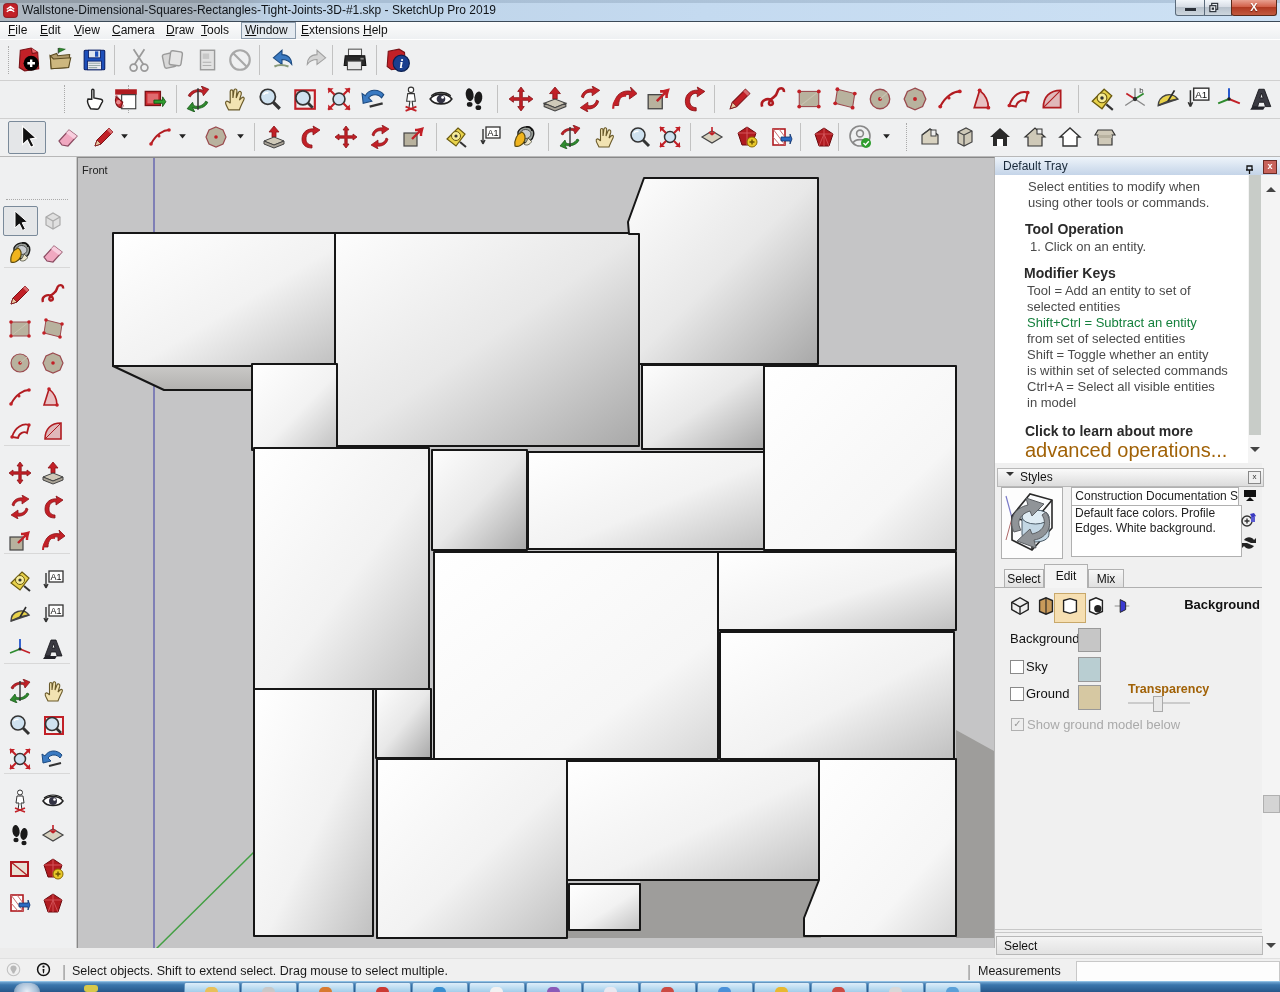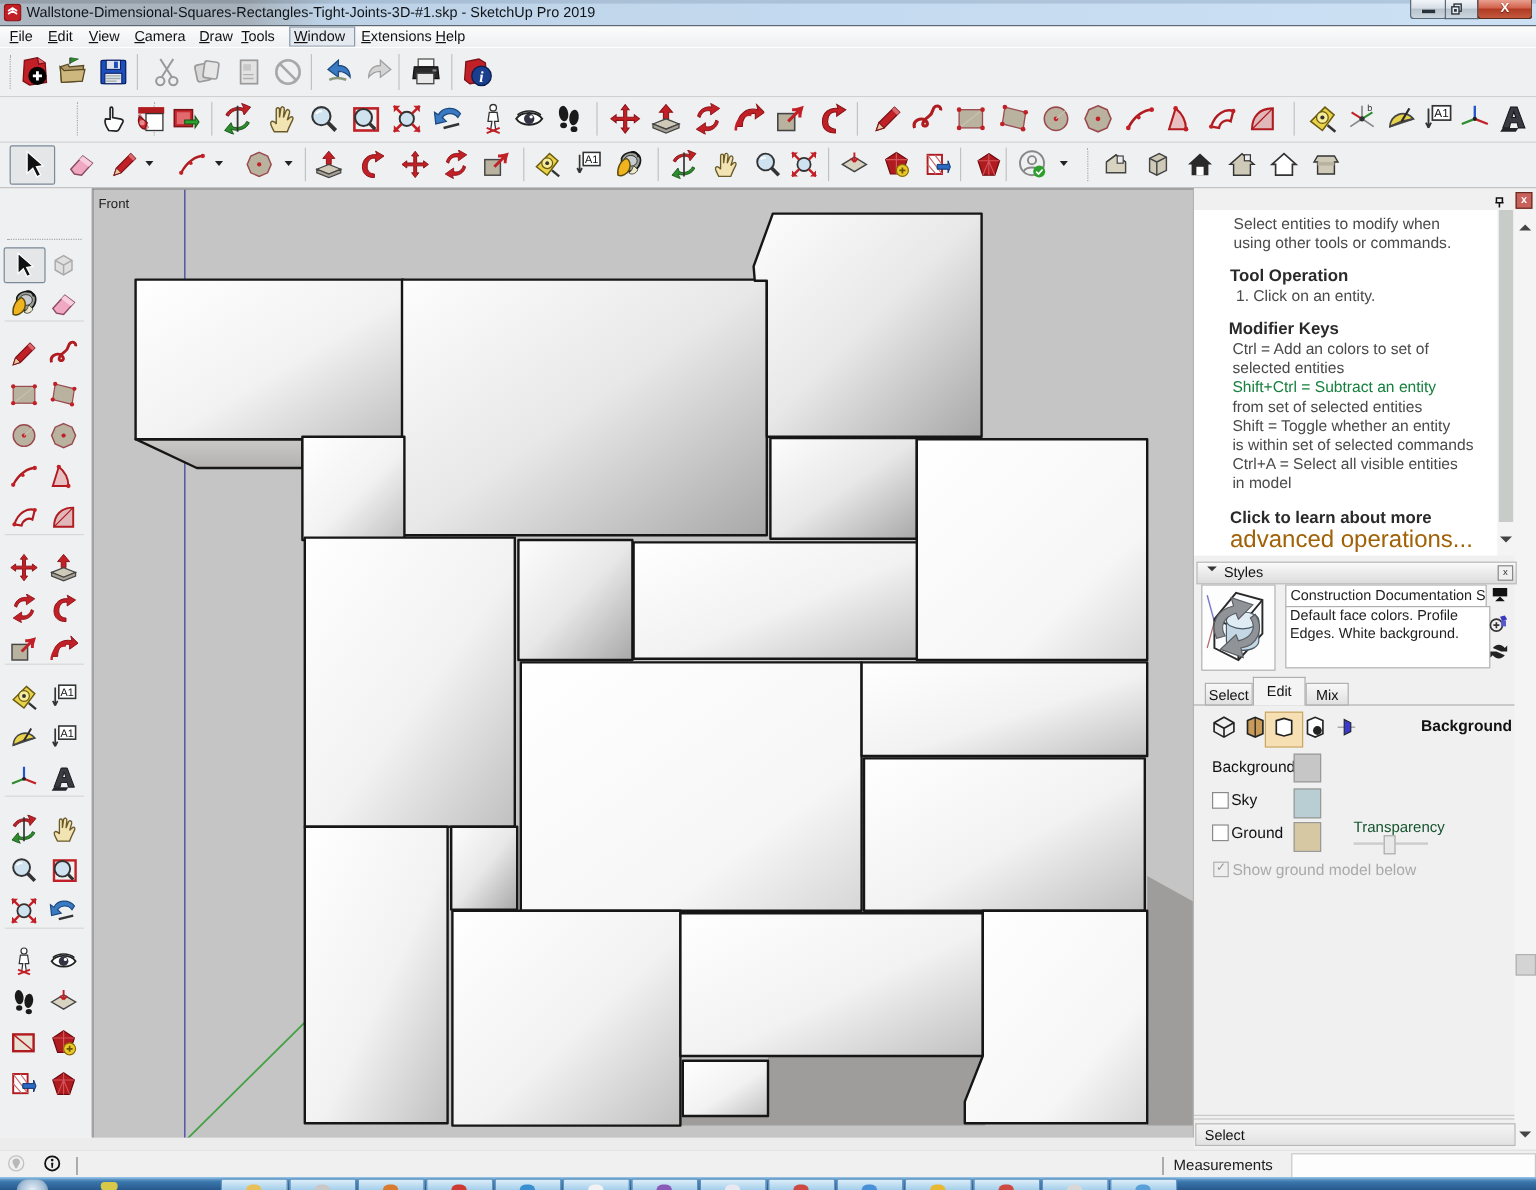--- a/index.html
+++ b/index.html
@@ -673,41 +673,44 @@
         <polygon points="375,688 430,688 430,757 375,757" fill="url(#st2)" stroke="#161616" stroke-width="2" stroke-linejoin="round"></polygon>
         <polygon points="376,758 566,758 566,937 376,937" fill="url(#st1)" stroke="#161616" stroke-width="2" stroke-linejoin="round"></polygon>
         <polygon points="566,760 818,760 818,879 566,879" fill="url(#st1)" stroke="#161616" stroke-width="2" stroke-linejoin="round"></polygon>
         <polygon points="568,883 639,883 639,929 568,929" fill="url(#st1)" stroke="#161616" stroke-width="2" stroke-linejoin="round"></polygon>
         <polygon points="818,758 955,758 955,935 803,935 803,917 818,879" fill="url(#st3)" stroke="#161616" stroke-width="2" stroke-linejoin="round"></polygon>
       </svg>
 <div class="abs" style="left:4px;top:6px;font-size:11px;color:#222">Front</div>
 </div>
 <div class="abs" style="left:0;top:948px;width:995px;height:10px;background:#ececec"></div>
 <div class="abs" style="left:995px;top:157px;width:285px;height:801px;background:#f0f0f0">
+      <div class="abs" style="left:0;top:0;width:285px;height:18px;background:linear-gradient(#eef4fa,#c4d4e8);border-bottom:1px solid #98a8b8">
+        <div class="abs" style="left:8px;top:2px;font-size:12px;color:#1a2a3a">Default Tray</div>
+      </div>
       <svg style="position:absolute;left:252px;top:0px" width="0" height="0" viewBox="0 0 24 24"></svg>
       <div class="abs" style="left:251px;top:4px;width:8px;height:10px"><svg width="8" height="10" viewBox="0 0 8 10">
           <path d="M1 1 h5 v4 h-5 Z M0 5 h7 M3.5 5 v4" stroke="#111" stroke-width="1.3" fill="none"></path>
         </svg></div>
       <div class="abs" style="left:268px;top:3px;width:12px;height:12px;background:#c8625a;border:1px solid #6a2a24;font-size:9px;text-align:center;line-height:11px;color:#fff;font-weight:bold">x</div>
       <div class="abs" style="left:0;top:18px;width:253px;height:288px;background:#fff"></div>
       <div class="abs" style="left:253px;top:18px;width:14px;height:288px;background:#f4f4f4">
         <div class="abs" style="left:1px;top:0px;width:12px;height:260px;background:#c8ccc8"></div>
         <div class="abs" style="left:2px;top:272px;width:0;height:0;border:5px solid transparent;border-top-color:#444"></div>
       </div>
       <div class="abs" style="left:267px;top:18px;width:18px;height:783px;background:#f4f4f4">
         <div class="abs" style="left:4px;top:7px;width:0;height:0;border:5px solid transparent;border-bottom-color:#444"></div>
         <div class="abs" style="left:1px;top:620px;width:15px;height:16px;background:#d4d4d4;border:1px solid #b0b0b0"></div>
         <div class="abs" style="left:4px;top:768px;width:0;height:0;border:5px solid transparent;border-top-color:#444"></div>
       </div>
       <div class="abs" style="left:33px;top:22px;font-size:13px;color:#4a4a4a;font-weight:normal;white-space:nowrap">Select entities to modify when</div>
       <div class="abs" style="left:33px;top:38px;font-size:13px;color:#4a4a4a;font-weight:normal;white-space:nowrap">using other tools or commands.</div>
       <div class="abs" style="left:30px;top:64px;font-size:14px;color:#2a2a2a;font-weight:bold;white-space:nowrap">Tool Operation</div>
       <div class="abs" style="left:35px;top:82px;font-size:13px;color:#4a4a4a;font-weight:normal;white-space:nowrap">1. Click on an entity.</div>
       <div class="abs" style="left:29px;top:108px;font-size:14px;color:#2a2a2a;font-weight:bold;white-space:nowrap">Modifier Keys</div>
-      <div class="abs" style="left:32px;top:126px;font-size:13px;color:#4a4a4a;font-weight:normal;white-space:nowrap">Ctrl = Add an colors to set of</div>
+      <div class="abs" style="left:32px;top:126px;font-size:13px;color:#4a4a4a;font-weight:normal;white-space:nowrap">Tool = Add an entity to set of</div>
       <div class="abs" style="left:32px;top:142px;font-size:13px;color:#4a4a4a;font-weight:normal;white-space:nowrap">selected entities</div>
       <div class="abs" style="left:32px;top:158px;font-size:13px;color:#15803d;font-weight:normal;white-space:nowrap">Shift+Ctrl = Subtract an entity</div>
       <div class="abs" style="left:32px;top:174px;font-size:13px;color:#4a4a4a;font-weight:normal;white-space:nowrap">from set of selected entities</div>
       <div class="abs" style="left:32px;top:190px;font-size:13px;color:#4a4a4a;font-weight:normal;white-space:nowrap">Shift = Toggle whether an entity</div>
       <div class="abs" style="left:32px;top:206px;font-size:13px;color:#4a4a4a;font-weight:normal;white-space:nowrap">is within set of selected commands</div>
       <div class="abs" style="left:32px;top:222px;font-size:13px;color:#4a4a4a;font-weight:normal;white-space:nowrap">Ctrl+A = Select all visible entities</div>
       <div class="abs" style="left:32px;top:238px;font-size:13px;color:#4a4a4a;font-weight:normal;white-space:nowrap">in model</div>
       <div class="abs" style="left:30px;top:266px;font-size:14px;color:#2a2a2a;font-weight:bold;white-space:nowrap">Click to learn about more</div>
       <div class="abs" style="left:30px;top:282px;font-size:20px;color:#a16207;font-weight:normal;white-space:nowrap">advanced operations...</div>
       <div class="abs" style="left:2px;top:311px;width:265px;height:17px;background:linear-gradient(#fafafa,#dcdcdc);border:1px solid #b8b8b8">
@@ -767,41 +770,42 @@
         </svg></div>
       <div class="abs" style="left:170px;top:440px;width:95px;height:16px;font-size:13px;font-weight:bold;color:#111;text-align:right">Background</div>
       <div class="abs" style="left:15px;top:474px;font-size:13px;color:#111;font-weight:normal;white-space:nowrap">Background</div>
       <div class="abs" style="left:83px;top:471px;width:21px;height:22px;background:#c6c6c6;border:1px solid #999"></div>
       <div class="abs" style="left:15px;top:503px;width:12px;height:12px;background:#fff;border:1px solid #8a8a8a"></div>
       <div class="abs" style="left:31px;top:502px;font-size:13px;color:#111;font-weight:normal;white-space:nowrap">Sky</div>
       <div class="abs" style="left:83px;top:500px;width:21px;height:23px;background:#b9ced2;border:1px solid #999"></div>
       <div class="abs" style="left:15px;top:530px;width:12px;height:12px;background:#fff;border:1px solid #8a8a8a"></div>
       <div class="abs" style="left:31px;top:529px;font-size:13px;color:#111;font-weight:normal;white-space:nowrap">Ground</div>
       <div class="abs" style="left:83px;top:528px;width:21px;height:23px;background:#d6c8a2;border:1px solid #999"></div>
-      <div class="abs" style="left:133px;top:525px;font-size:12.5px;color:#14532d;font-weight:normal;white-space:nowrap">Transparency</div>
+      <div class="abs" style="left:133px;top:525px;font-size:12.5px;color:#a16207;font-weight:bold;white-space:nowrap">Transparency</div>
       <div class="abs" style="left:133px;top:545px;width:62px;height:2px;background:#ccc"></div>
       <div class="abs" style="left:158px;top:539px;width:8px;height:14px;background:#e8e8e8;border:1px solid #aaa"></div>
       <div class="abs" style="left:16px;top:561px;width:11px;height:11px;background:#eee;border:1px solid #b0b0b0;font-size:10px;line-height:10px;color:#999;text-align:center">✓</div>
       <div class="abs" style="left:32px;top:560px;font-size:13px;color:#aaa;font-weight:normal;white-space:nowrap">Show ground model below</div>
       <div class="abs" style="left:0;top:772px;width:267px;height:2px;border-top:1px solid #c8c8c8;border-bottom:1px solid #c8c8c8"></div>
       <div class="abs" style="left:1px;top:779px;width:265px;height:17px;background:linear-gradient(#f4f4f4,#e2e2e2);border:1px solid #b8b8b8">
         <div class="abs" style="left:7px;top:2px;font-size:12px;color:#111">Select</div>
       </div>
     </div>
 <div class="abs" style="left:0;top:958px;width:1280px;height:23px;background:#f0f0f0;border-top:1px solid #e0e0e0">
 <svg style="position:absolute;left:6px;top:3px" width="15" height="15" viewBox="0 0 24 24">
         <circle cx="12" cy="12" r="10" fill="none" stroke="#c2c2c2" stroke-width="1.8"></circle>
         <path d="M12 5.5 C15 5.5 17 7.5 17 10 C17 13 14 14.5 13.2 18.5 L10.8 18.5 C10 14.5 7 13 7 10 C7 7.5 9 5.5 12 5.5 Z" fill="#b8b8b8"></path>
       </svg>
 <svg style="position:absolute;left:36px;top:3px" width="15" height="15" viewBox="0 0 24 24">
         <circle cx="12" cy="12" r="9.5" fill="none" stroke="#111" stroke-width="2.4"></circle>
         <circle cx="12" cy="7.5" r="1.8" fill="#111"></circle>
         <path d="M10.5 11 L13.5 11 L12.8 18 L11.2 18 Z" fill="#111"></path>
       </svg>
 <div class="abs" style="left:62px;top:4px;color:#999">|</div>
+<div class="abs" style="left:72px;top:5px;font-size:12.5px;color:#1a1a1a">Select objects. Shift to extend select. Drag mouse to select multiple.</div>
 <div class="abs" style="left:967px;top:4px;color:#999">|</div>
 <div class="abs" style="left:978px;top:5px;font-size:12.5px;color:#1a1a1a">Measurements</div>
 <div class="abs" style="left:1076px;top:2px;width:202px;height:19px;background:#fdfdfd;border:1px solid #c8c8c8"></div>
 </div>
 <div class="abs" style="left:0;top:981px;width:1280px;height:11px;background:linear-gradient(#7fb2dc,#3a76ac 35%,#26578a)">
 <div class="abs" style="left:0;top:0;width:1280px;height:1px;background:#8ec0e4"></div>
 <div class="abs" style="left:14px;top:2px;width:26px;height:9px;border-radius:13px 13px 0 0;background:radial-gradient(circle at 50% 100%,#e8f0f8,#a8c0d8 60%,#688aa8)"></div>
 <div class="abs" style="left:84px;top:4px;width:14px;height:7px;background:#d8c84a;border-radius:3px"></div>
 <div class="abs" style="left:184px;top:1px;width:54px;height:10px;background:linear-gradient(#ddeefa,#9ccae8);border:1px solid #6696c0;border-radius:2px 2px 0 0"></div>
 <div class="abs" style="left:205px;top:6px;width:13px;height:5px;border-radius:6px 6px 0 0;background:#e8c05a"></div>

